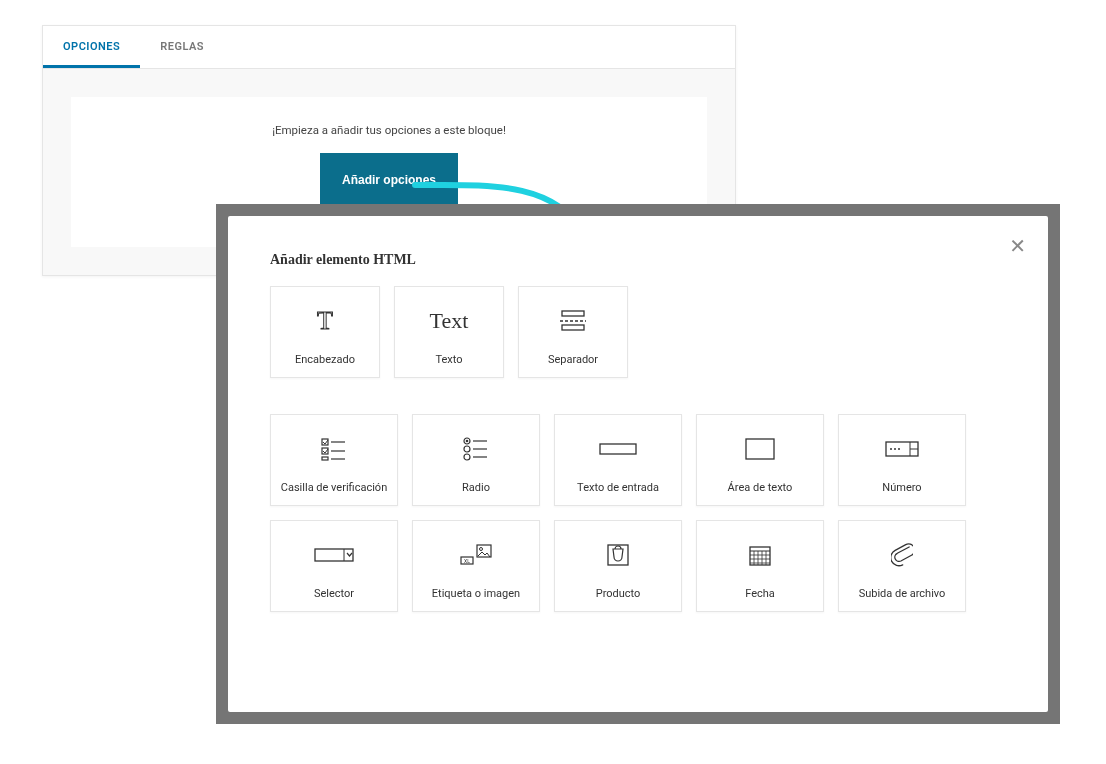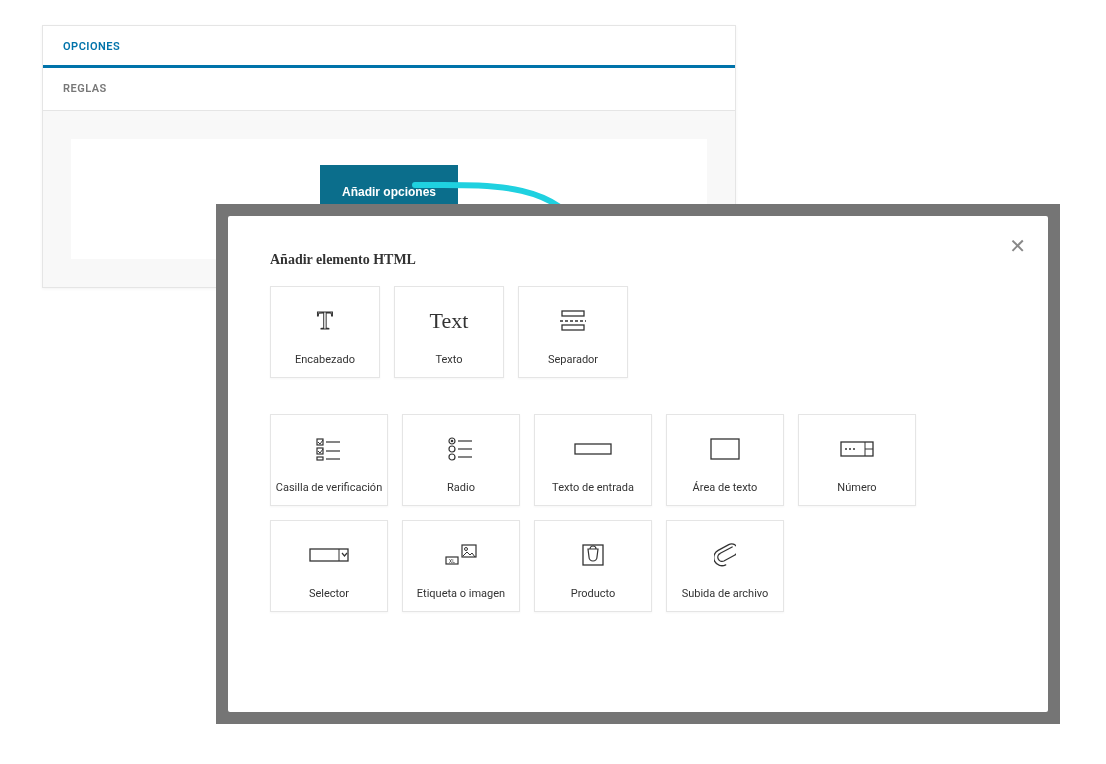--- a/index.html
+++ b/index.html
@@ -17,21 +17,20 @@
     top: 25px;
     width: 694px;
     background: #f8f8f8;
     border: 1px solid #e5e5e5;
     box-shadow: 0 1px 3px rgba(0,0,0,0.05);
   }
   .tabs {
     display: flex;
     background: #fff;
     border-bottom: 1px solid #e5e5e5;
-    flex-direction: column;
   }
   .tab {
     padding: 14px 20px 12px;
     font-size: 11px;
     font-weight: 600;
     letter-spacing: 0.5px;
     color: #777;
     cursor: pointer;
     border-bottom: 3px solid transparent;
   }
@@ -122,21 +121,21 @@
     box-shadow: 0 1px 2px rgba(0,0,0,0.04);
     text-align: center;
     cursor: pointer;
     display: flex;
     flex-direction: column;
     align-items: center;
     justify-content: flex-start;
     padding-top: 14px;
   }
   .grid-html .card { width: 110px; height: 92px; }
-  .grid-user .card { width: 118px; height: 92px; }
+  .grid-user .card { width: 128px; height: 92px; }
   .card-icon {
     height: 40px;
     display: flex;
     align-items: center;
     justify-content: center;
   }
   .card-label {
     font-size: 11px;
     color: #333;
     margin-top: 12px;
@@ -151,20 +150,21 @@
 </style>
 </head>
 <body>
 
 <div class="back-panel">
   <div class="tabs">
     <div class="tab active">OPCIONES</div>
     <div class="tab">REGLAS</div>
   </div>
   <div class="inner-panel">
+    <div class="hint">¡Empieza a añadir tus opciones a este bloque!</div>
     <button class="add-btn">Añadir opciones</button>
   </div>
 </div>
 
 <svg class="arrow" viewBox="0 0 210 90">
   <path d="M 10 15 C 80 15, 150 10, 180 65" stroke="#1fd1e0" stroke-width="6" fill="none" stroke-linecap="round"></path>
   <path d="M 168 52 L 184 70 L 162 74" stroke="#1fd1e0" stroke-width="6" fill="none" stroke-linecap="round" stroke-linejoin="round"></path>
 </svg>
 
 <div class="modal-wrap">
@@ -296,20 +296,38 @@
         <div class="card-icon">
           <svg width="24" height="24" viewBox="0 0 24 24">
             <rect x="2" y="2" width="20" height="20" fill="none" stroke="#333" stroke-width="1.3"></rect>
             <path d="M7 6 l10 0 l-1 8 a4 4 0 0 1 -8 0 z" fill="none" stroke="#333" stroke-width="1.2"></path>
             <path d="M9 6 a3 3 0 0 1 6 0" fill="none" stroke="#333" stroke-width="1.2"></path>
           </svg>
         </div>
         <div class="card-label">Producto</div>
       </div>
 
+      <div class="card">
+        <div class="card-icon">
+          <svg width="24" height="24" viewBox="0 0 24 24">
+            <rect x="2" y="4" width="20" height="18" fill="none" stroke="#333" stroke-width="1.3"></rect>
+            <line x1="2" y1="8" x2="22" y2="8" stroke="#333" stroke-width="1"></line>
+            <g stroke="#333" stroke-width="0.8">
+              <line x1="6" y1="8" x2="6" y2="22"></line>
+                <line x1="10" y1="8" x2="10" y2="22"></line>
+                <line x1="14" y1="8" x2="14" y2="22"></line>
+                <line x1="18" y1="8" x2="18" y2="22"></line>
+              <line x1="2" y1="12" x2="22" y2="12"></line>
+                <line x1="2" y1="16" x2="22" y2="16"></line>
+                <line x1="2" y1="20" x2="22" y2="20"></line>
+            </g>
+          </svg>
+        </div>
+        <div class="card-label">Fecha</div>
+      </div>
 
       <div class="card">
         <div class="card-icon">
           <svg width="22" height="26" viewBox="0 0 22 26">
             <path d="M15 3 l-9 10 a4 4 0 0 0 6 6 l8 -9 a6 6 0 0 0 -9 -8 l-8 9 a8 8 0 0 0 12 11" fill="none" stroke="#333" stroke-width="1.3" stroke-linecap="round" transform="rotate(20 11 13)"></path>
           </svg>
         </div>
         <div class="card-label">Subida de archivo</div>
       </div>
 

